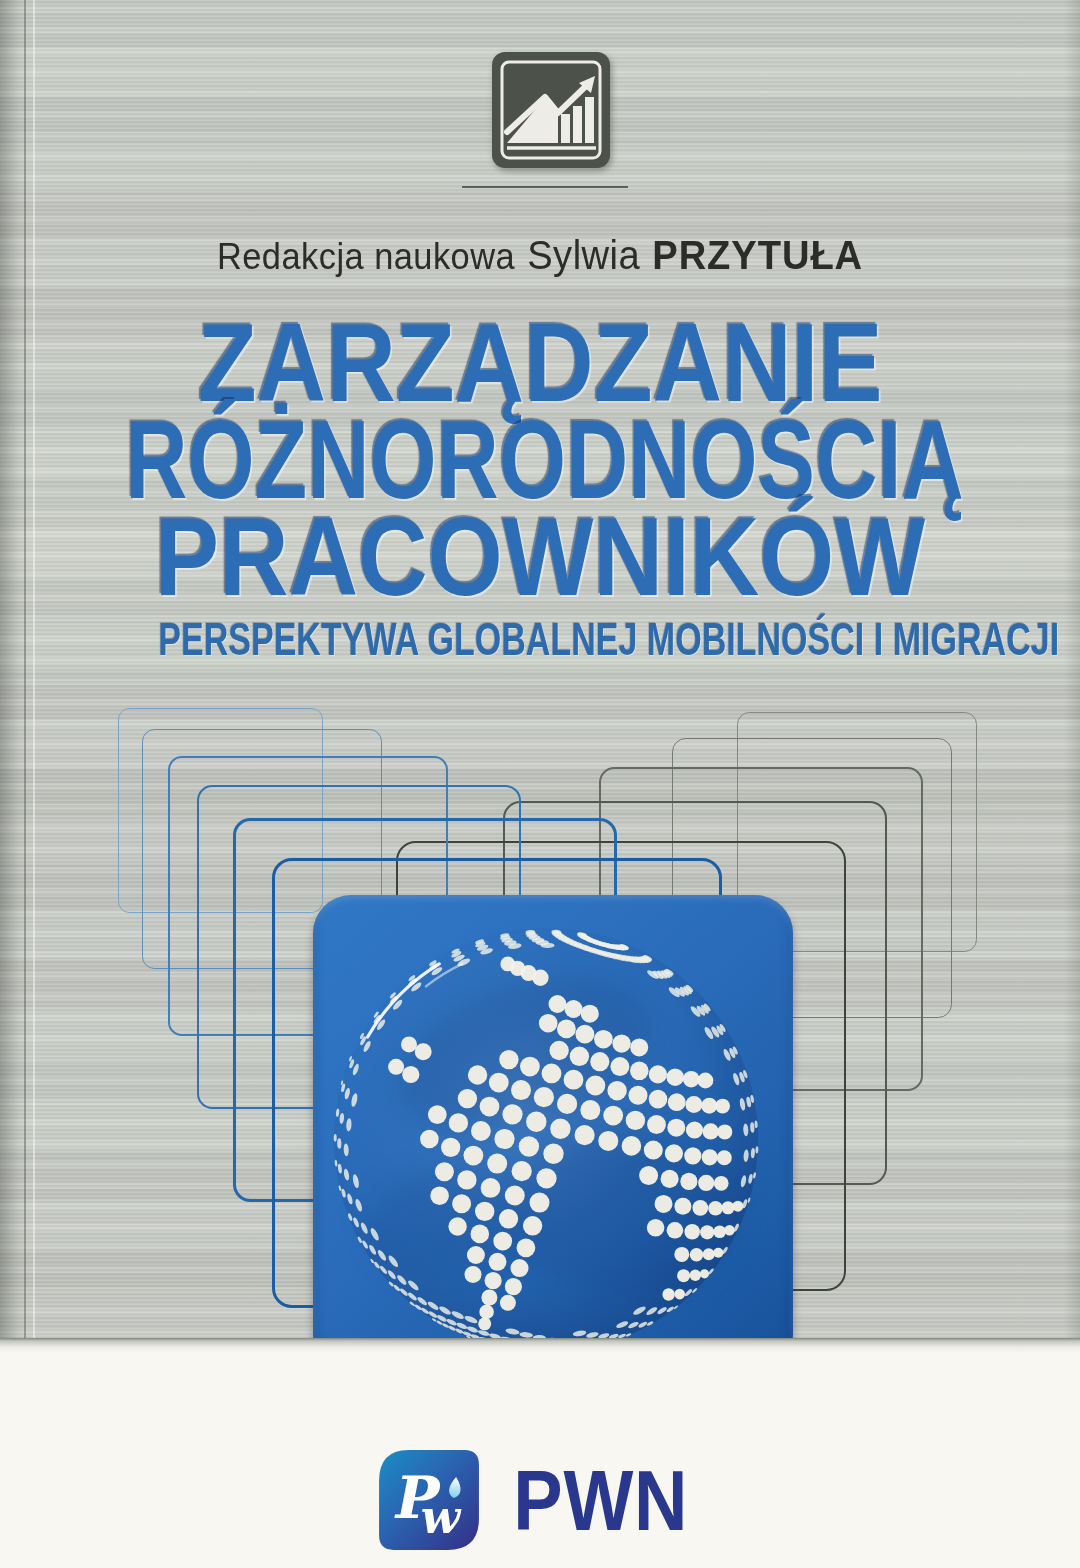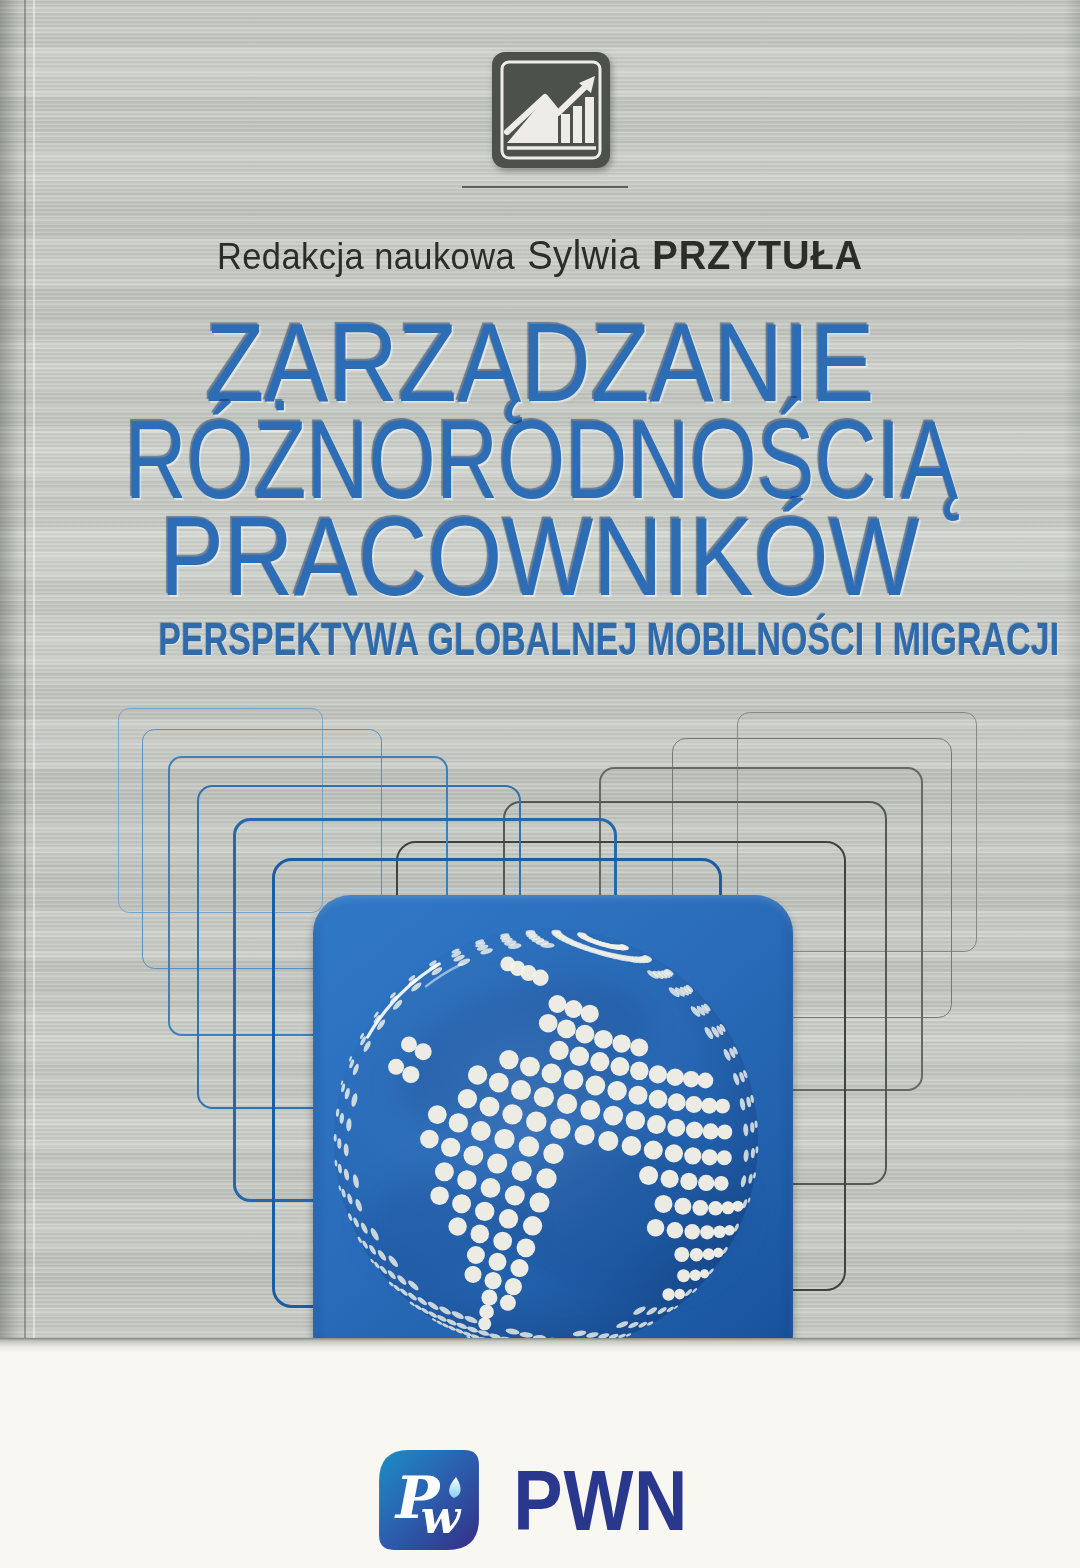--- a/index.html
+++ b/index.html
@@ -36,21 +36,21 @@
   
   .byline{position:absolute;left:0;top:232px;width:1080px;
     display:flex;justify-content:center;align-items:baseline;gap:13px;
     color:#2c2c28;transform:scaleX(.93);white-space:nowrap;}
   .byline .prefix{font-size:37px;font-weight:400;letter-spacing:.5px;}
   .byline .firstname{font-size:41px;font-weight:400;letter-spacing:.5px;}
   .byline .surname{font-size:41px;font-weight:700;letter-spacing:1px;}
 
   
   .title-block{position:absolute;left:0;top:314px;width:1080px;text-align:center;
-    font-weight:400;color:#2d6db5;line-height:97px;font-size:112px;}
+    font-weight:700;color:#2d6db5;line-height:97px;font-size:112px;}
   .title-block .tl{display:inline-block;white-space:nowrap;
     text-shadow:-2px -2px 1px rgba(13,44,92,.50), 2px 2px 1px rgba(246,249,251,.55);}
   .tl1{transform:scaleX(.86);}
   .tl2{transform:scaleX(.77);}
   .tl3{transform:scaleX(.86);}
 
   .subtitle{position:absolute;left:0;top:612px;width:1080px;text-align:right;}
   .subtitle span{display:inline-block;white-space:nowrap;font-size:46px;font-weight:700;
     color:#2f6bab;transform:scaleX(.74);
     text-shadow:1px 1px 0 rgba(250,252,255,.45), -1px -1px 0 rgba(20,50,100,.28);}

